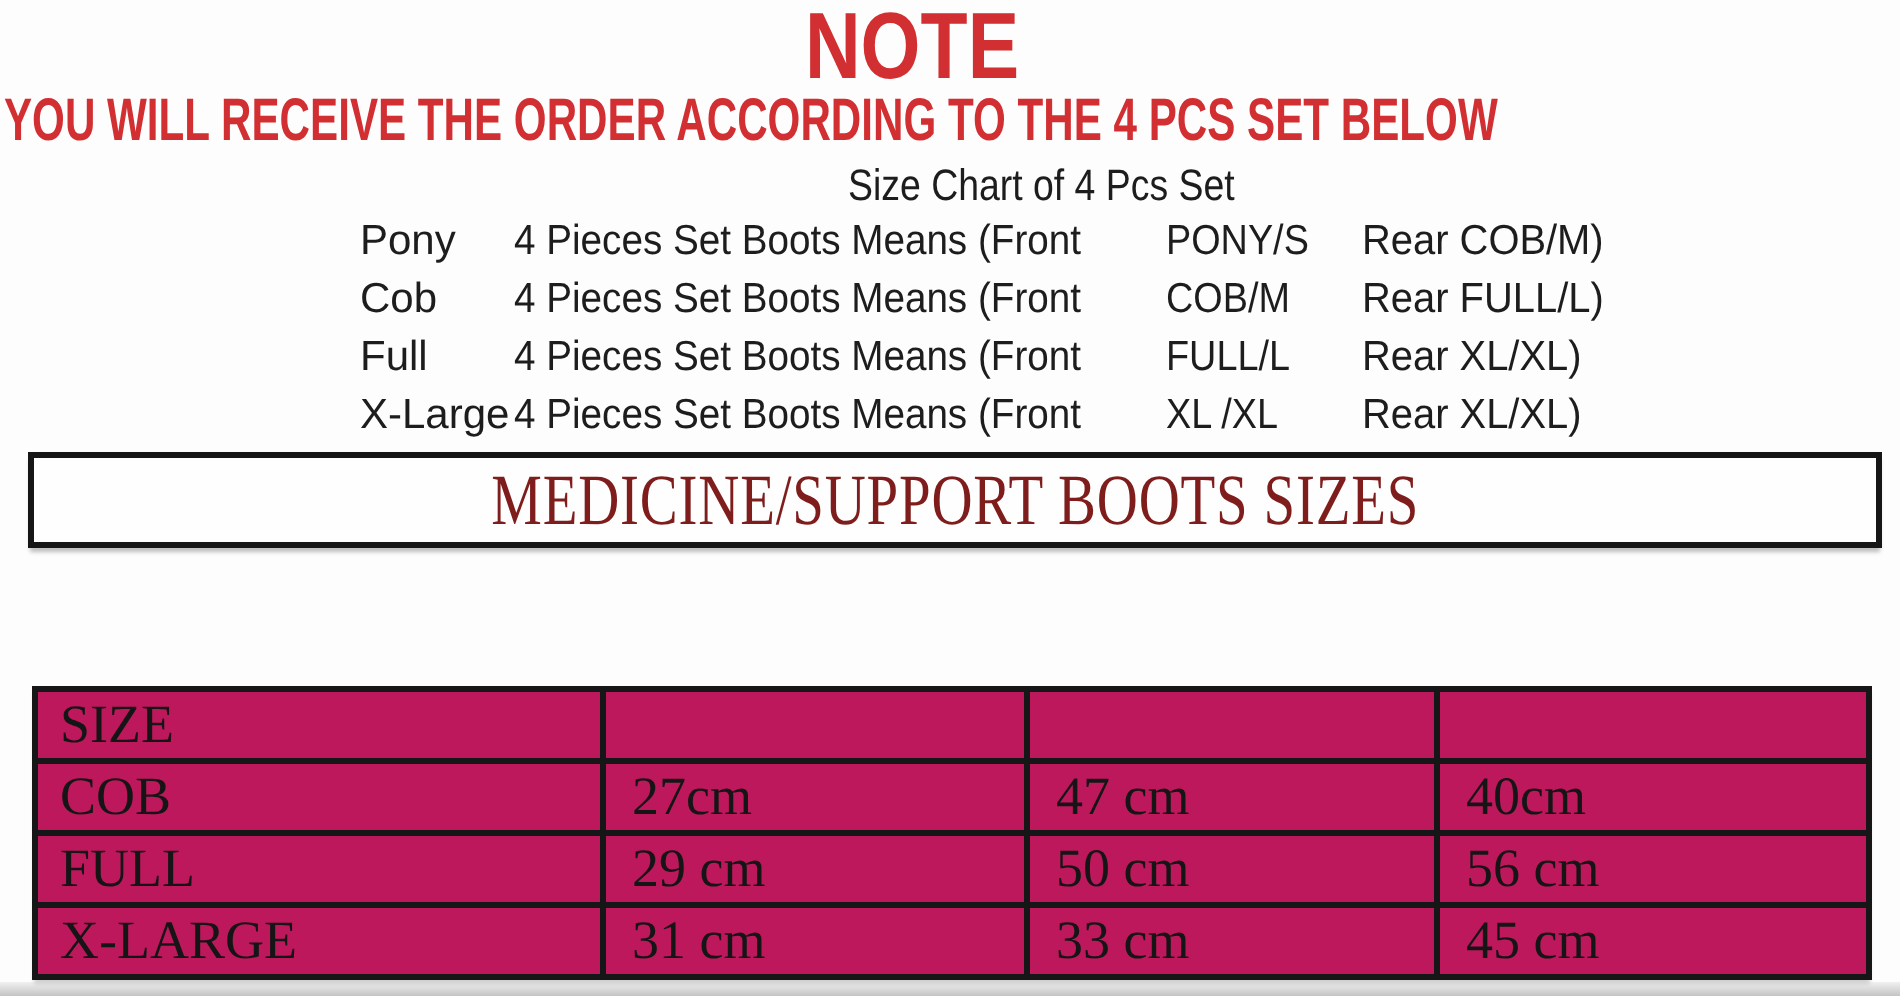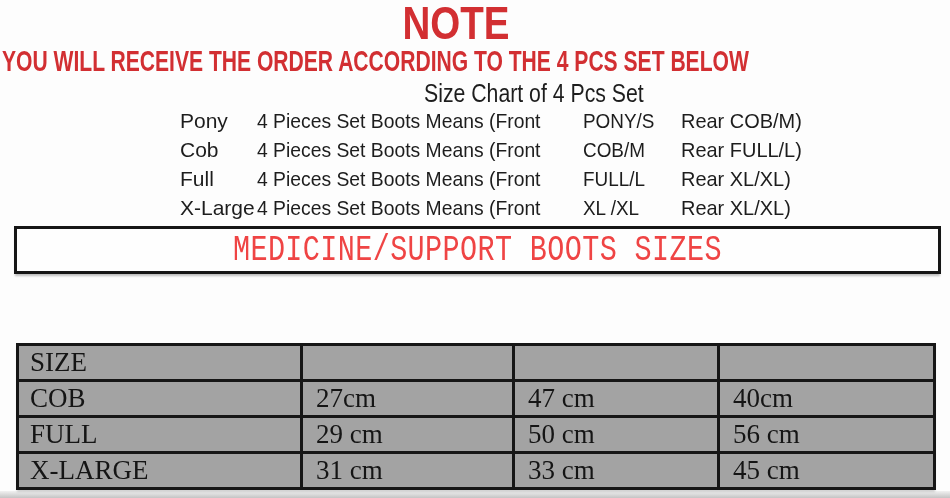--- a/index.html
+++ b/index.html
@@ -29,52 +29,52 @@
   .note-subtitle {
     position: absolute; top: 42px; left: 2px; width: 946px;
     font-size: 30px; line-height: 38px; font-weight: bold;
     color: var(--red, #d22f32);
   }
   .note-subtitle .cond { transform-origin: left center; }
 
   
   .chart-heading {
     position: absolute; top: 80px; left: 424px;
-    font-size: 25px; line-height: 26px; color: #1d1d1d;
+    font-size: 22px; line-height: 26px; color: #1d1d1d;
   }
   .chart-heading .cond { transform: scaleX(0.85); transform-origin: left center; }
 
   
   .lines { position: absolute; top: 106px; left: 0; width: 950px; text-align: center; }
   .line { position: relative; height: 29px; font-size: 21px; line-height: 29px; color: #1d1d1d; }
   .line span { position: absolute; top: 0; white-space: nowrap; }
   .c-name  { left: 180px; }
   .c-desc  { left: 257px; transform: scaleX(0.92); transform-origin: left center; }
   .c-front { left: 583px; transform: scaleX(0.90); transform-origin: left center; }
   .c-rear  { left: 681px; transform: scaleX(0.95); transform-origin: left center; }
 
   
   .banner {
     position: absolute; top: 226px; left: 14px; width: 927px; height: 48px;
     box-sizing: border-box;
     border: 3px solid var(--border, #161616);
     background: #fefefe;
     display: flex; align-items: center; justify-content: center;
-    font-family: Liberation Mono, monospace;
-    font-size: 36px; color: #ef4444;
+    font-family: Liberation Serif, serif;
+    font-size: 36px; color: #7f1d1d;
     box-shadow: 0 3px 2px -1px rgba(0,0,0,0.25);
   }
   .banner .cond { transform: scaleX(0.79); transform-origin: center; letter-spacing: 0.5px; }
 
   
   table.sizes {
     position: absolute; top: 343px; left: 16px;
     width: 917px;
     border-collapse: collapse; table-layout: fixed;
-    background: #a3a3a3;
+    background: #be185d;
     font-family: "Liberation Serif", serif;
     font-size: 27px; color: #151515;
     box-shadow: 0 3px 2px -1px rgba(0,0,0,0.18);
   }
   table.sizes td {
     border: 3px solid var(--border, #161616);
     height: 33px;
     padding: 0 4px 0 13px;
     vertical-align: middle;
     white-space: nowrap; overflow: hidden;

